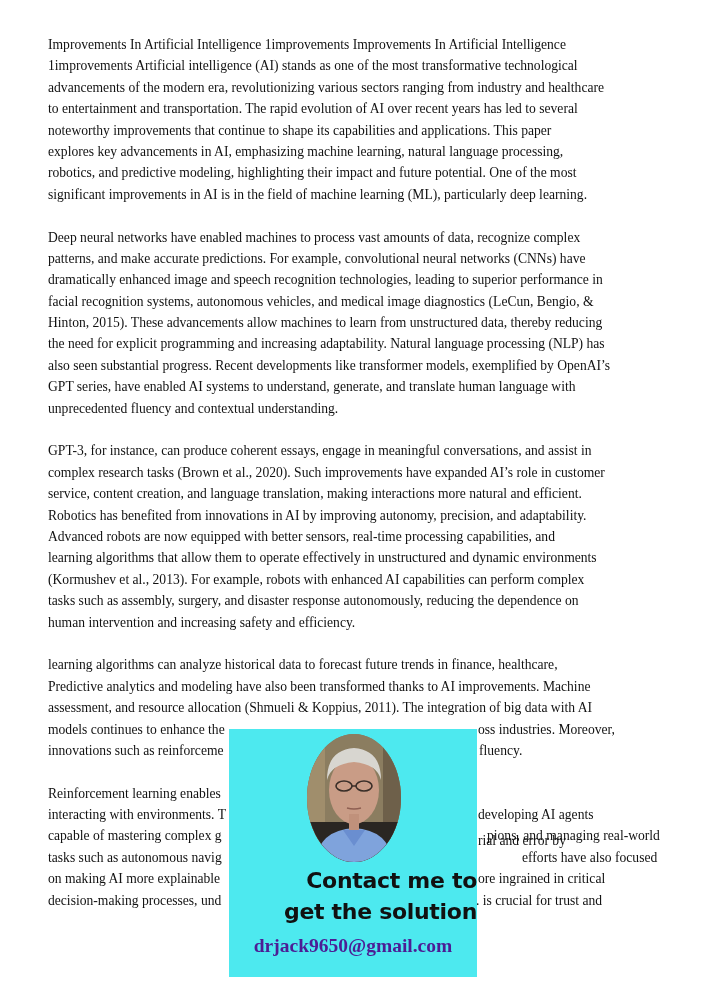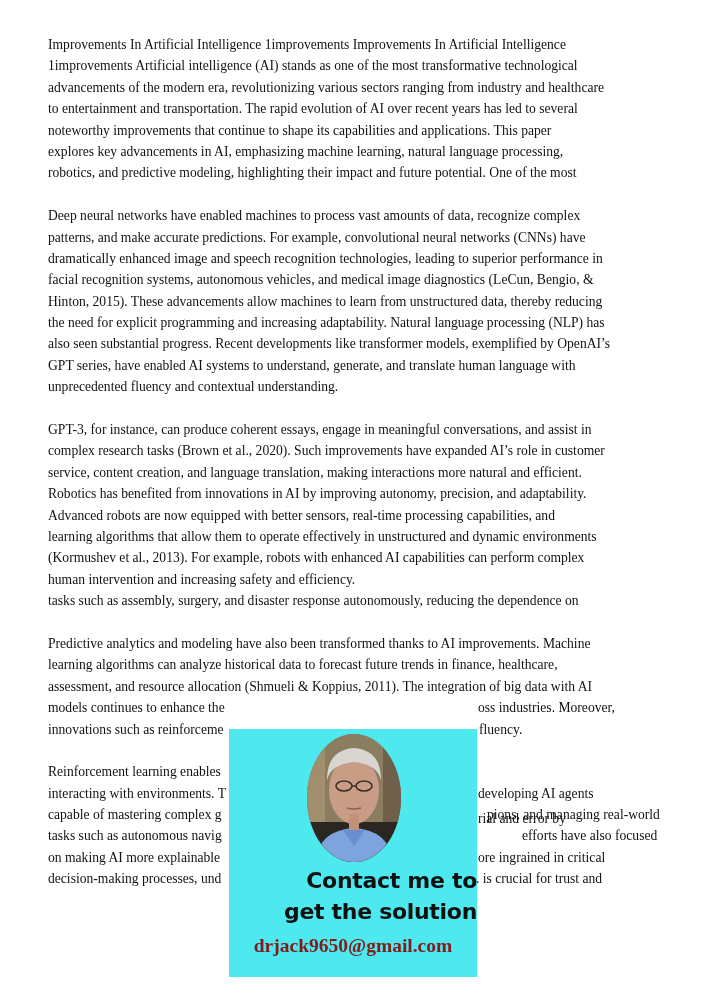--- a/index.html
+++ b/index.html
@@ -31,37 +31,38 @@
     position: absolute; left: 0; width: 248px; text-align: right;
     font-family: "DejaVu Sans", "Liberation Sans", sans-serif;
     font-weight: bold; color: #111111; font-size: 22px; letter-spacing: -0.3px;
     line-height: 30px;
   }
   .cta1 { top: 137px; }
   .cta2 { top: 168px; }
   .email {
     position: absolute; left: 0; top: 203px; width: 248px; text-align: center;
     font-family: "Liberation Serif", "DejaVu Serif", serif; font-weight: bold;
-    font-size: 19.5px; color: #7f1d1d; line-height: 28px;
+    font-size: 19.5px; color: #4c1d95; line-height: 28px;
   }
 </style>
 </head>
 <body>
 
 <div class="page">
   <div class="text-block">
 
     <div>
       <span class="line">Improvements In Artificial Intelligence 1improvements Improvements In Artificial Intelligence</span>
       <span class="line">1improvements Artificial intelligence (AI) stands as one of the most transformative technological</span>
       <span class="line">advancements of the modern era, revolutionizing various sectors ranging from industry and healthcare</span>
       <span class="line">to entertainment and transportation. The rapid evolution of AI over recent years has led to several</span>
       <span class="line">noteworthy improvements that continue to shape its capabilities and applications. This paper</span>
       <span class="line">explores key advancements in AI, emphasizing machine learning, natural language processing,</span>
       <span class="line">robotics, and predictive modeling, highlighting their impact and future potential. One of the most</span>
+      <span class="line">significant improvements in AI is in the field of machine learning (ML), particularly deep learning.</span>
     </div>
     <div class="para-gap"></div>
 
     <div>
       <span class="line">Deep neural networks have enabled machines to process vast amounts of data, recognize complex</span>
       <span class="line">patterns, and make accurate predictions. For example, convolutional neural networks (CNNs) have</span>
       <span class="line">dramatically enhanced image and speech recognition technologies, leading to superior performance in</span>
       <span class="line">facial recognition systems, autonomous vehicles, and medical image diagnostics (LeCun, Bengio, &amp;</span>
       <span class="line">Hinton, 2015). These advancements allow machines to learn from unstructured data, thereby reducing</span>
       <span class="line">the need for explicit programming and increasing adaptability. Natural language processing (NLP) has</span>
@@ -72,28 +73,28 @@
     <div class="para-gap"></div>
 
     <div>
       <span class="line">GPT-3, for instance, can produce coherent essays, engage in meaningful conversations, and assist in</span>
       <span class="line">complex research tasks (Brown et al., 2020). Such improvements have expanded AI’s role in customer</span>
       <span class="line">service, content creation, and language translation, making interactions more natural and efficient.</span>
       <span class="line">Robotics has benefited from innovations in AI by improving autonomy, precision, and adaptability.</span>
       <span class="line">Advanced robots are now equipped with better sensors, real-time processing capabilities, and</span>
       <span class="line">learning algorithms that allow them to operate effectively in unstructured and dynamic environments</span>
       <span class="line">(Kormushev et al., 2013). For example, robots with enhanced AI capabilities can perform complex</span>
+      <span class="line">tasks such as assembly, surgery, and disaster response autonomously, reducing the dependence on</span>
       <span class="line">human intervention and increasing safety and efficiency.</span>
-      <span class="line">tasks such as assembly, surgery, and disaster response autonomously, reducing the dependence on</span>
     </div>
     <div class="para-gap"></div>
 
     <div style="position:relative;">
+      <span class="line">learning algorithms can analyze historical data to forecast future trends in finance, healthcare,</span>
       <span class="line">Predictive analytics and modeling have also been transformed thanks to AI improvements. Machine</span>
-      <span class="line">learning algorithms can analyze historical data to forecast future trends in finance, healthcare,</span>
       <span class="line">assessment, and resource allocation (Shmueli &amp; Koppius, 2011). The integration of big data with AI</span>
       <span class="line" style="position:relative;">
         <span>models continues to enhance the</span>
         <span style="position:absolute; left:430px;">oss industries. Moreover,</span>
       </span>
       <span class="line" style="position:relative;">
         <span>innovations such as reinforceme</span>
         <span style="position:absolute; left:431px;">fluency.</span>
       </span>
     </div>

